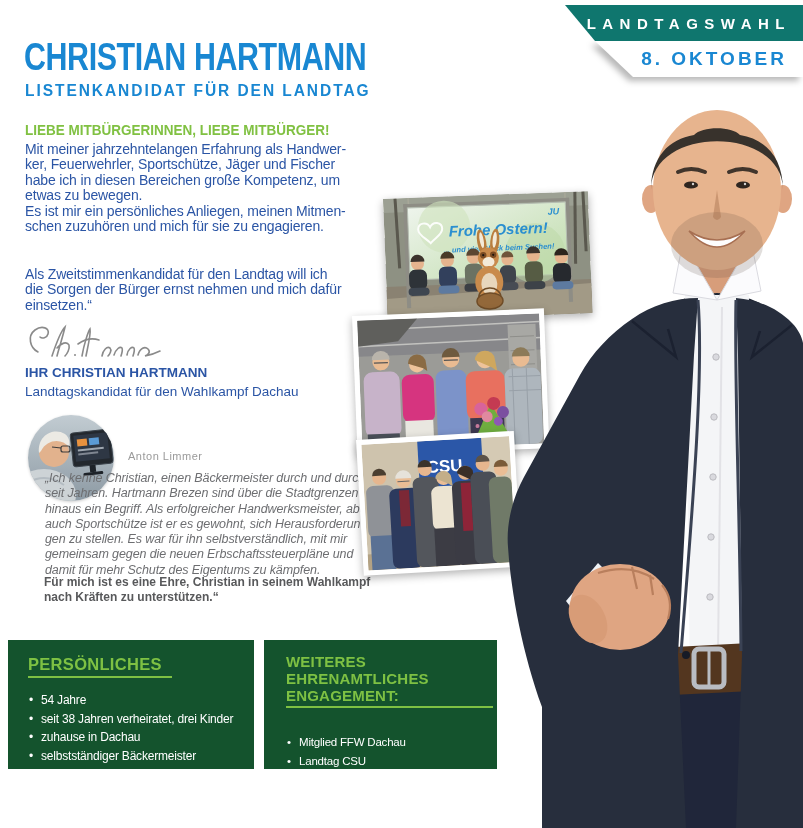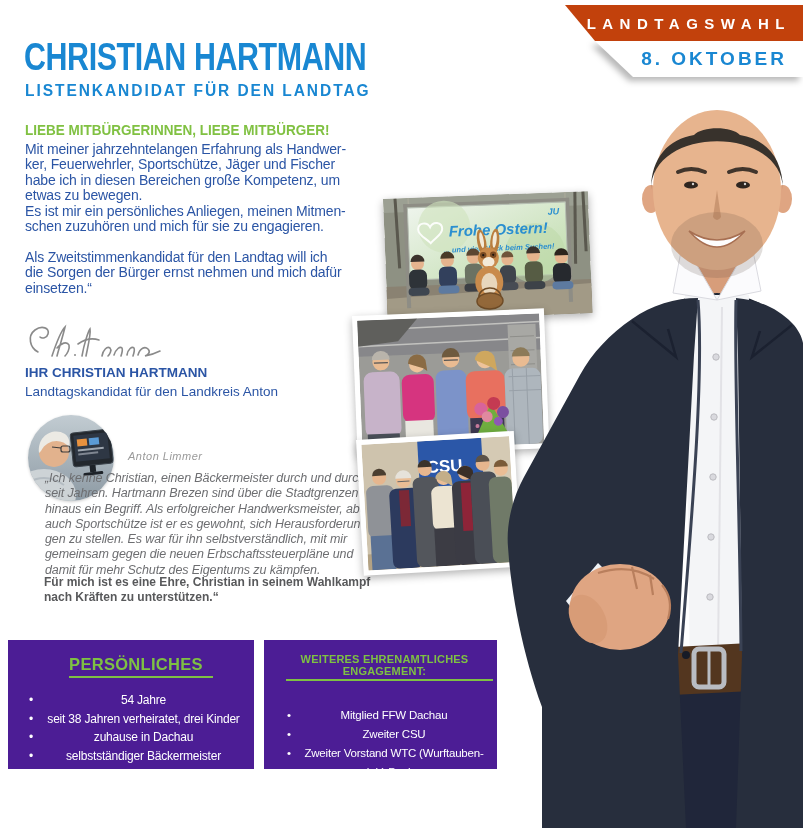--- a/index.html
+++ b/index.html
@@ -2,65 +2,65 @@
 <html><head>
 <meta charset="utf-8">
 <style>
   * { margin:0; padding:0; box-sizing:border-box; }
   html,body { width:803px; height:828px; }
   body { font-family:"Liberation Sans", sans-serif; background:#fff; position:relative; overflow:hidden; }
   .page { position:absolute; inset:0; background:#fff; }
 
   
   .ribbon { position:absolute; height:36px; width:247px; display:flex; align-items:center; justify-content:flex-end; }
-  .ribbon-green { left:556px; top:5px; background:#c2410c; clip-path:polygon(9px 0,100% 0,100% 100%,39px 100%); z-index:9; }
+  .ribbon-green { left:556px; top:5px; background:#0f766e; clip-path:polygon(9px 0,100% 0,100% 100%,39px 100%); z-index:9; }
   .ribbon-green span { color:#fff; font-weight:bold; font-size:15px; letter-spacing:6.5px; padding-right:12px; }
   .shadow-wrap { position:absolute; left:556px; top:41px; width:247px; height:52px; filter:drop-shadow(-4px 4px 3px rgba(0,0,0,.28)); z-index:8; }
   .ribbon-white { left:0; top:0; background:#fff; clip-path:polygon(39px 0,100% 0,100% 100%,77px 100%); }
   .ribbon-white span { color:#1987d2; font-weight:bold; font-size:19px; letter-spacing:3px; padding-right:16px; }
 
   
   .title { position:absolute; left:24px; top:36px; color:#1987d2; font-size:38px; font-weight:bold; letter-spacing:-.5px; transform:scaleX(.8); transform-origin:left top; white-space:nowrap; z-index:3; }
   .subtitle { position:absolute; left:25px; top:82px; color:#1987d2; font-size:16px; font-weight:bold; letter-spacing:2px; transform:scaleX(.97); transform-origin:left top; white-space:nowrap; z-index:3; }
 
   
   .salutation { position:absolute; left:25px; top:121px; color:#80c142; font-size:15px; font-weight:bold; transform:scaleX(.9); transform-origin:left top; white-space:nowrap; z-index:3; }
   .bodytext { position:absolute; left:25px; width:358px; color:#2b55a5; font-size:14px; line-height:15.4px; letter-spacing:-.15px; white-space:pre-line; z-index:3; }
   .para1 { top:142px; }
-  .para2 { top:250px; }
+  .para2 { top:267px; }
 
   
   .signature { position:absolute; left:22px; top:322px; z-index:3; }
   .sig-name { position:absolute; left:25px; top:365px; color:#2b55a5; font-size:13.5px; font-weight:bold; z-index:3; }
   .sig-role { position:absolute; left:25px; top:384px; color:#2b55a5; font-size:13.5px; z-index:3; }
 
   
   .avatar { position:absolute; left:28px; top:415px; width:86px; height:86px; border-radius:50%; overflow:hidden; z-index:3; box-shadow:0 1px 3px rgba(0,0,0,.2); }
   .avatar svg { display:block; }
-  .avatar-caption { position:absolute; left:128px; top:450px; color:#9a9a9a; font-size:11px; letter-spacing:.5px; z-index:3;font-style:italic; }
+  .avatar-caption { position:absolute; left:128px; top:450px; color:#9a9a9a; font-size:11px; letter-spacing:.5px; z-index:3; }
   .quote { position:absolute; left:45px; top:471px; width:335px; color:#6d6e71; font-size:12.5px; font-style:italic; line-height:15.3px; letter-spacing:-.1px; white-space:pre-line; z-index:3; }
   .quote-bold { position:absolute; left:44px; top:575px; width:340px; color:#58595b; font-size:12px; font-weight:bold; line-height:15.3px; white-space:pre-line; z-index:3; }
 
   
   .photo { position:absolute; box-shadow:0 3px 8px rgba(0,0,0,.3); }
   .photo svg { display:block; }
   .photo-easter { left:383px; top:199px; width:205px; height:122px; transform:rotate(-2.2deg); transform-origin:top left; z-index:2; }
   .photo-bakery { left:352px; top:316px; width:192px; height:140px; background:#fff; padding:5px; transform:rotate(-2.3deg); transform-origin:top left; z-index:3; }
   .photo-csu { left:356px; top:440px; width:158px; height:136px; background:#fff; padding:5px; transform:rotate(-3.3deg); transform-origin:top left; z-index:4; }
 
   
   .portrait { position:absolute; left:480px; top:95px; width:323px; height:733px; z-index:5; }
 
   
-  .infobox { position:absolute; top:640px; height:129px; background:#4c1d95; color:#fff; z-index:6;text-align:center; }
+  .infobox { position:absolute; top:640px; height:129px; background:#14532d; color:#fff; z-index:6; }
   .box-personal { left:8px; width:246px; }
   .box-engagement { left:264px; width:233px; }
   .box-heading { display:inline-block; color:#7ec143; font-weight:bold; border-bottom:2.5px solid #7ec143; padding-bottom:2px; padding-right:10px; }
   .box-personal .box-heading { margin:15px 0 0 20px; font-size:16.5px; letter-spacing:.3px; }
-  .box-engagement .box-heading { margin:13px 4px 0 22px; font-size:11px; letter-spacing:.2px; }
+  .box-engagement .box-heading { margin:13px 4px 0 22px; font-size:15px; letter-spacing:.2px; }
   .infobox ul { list-style:none; margin:13px 8px 0 20px; }
   .box-engagement ul { margin-top:25px; margin-left:22px; }
   .infobox li { position:relative; padding-left:13px; font-size:12px; line-height:18.5px; letter-spacing:-.2px; white-space:pre-line; }
   .box-engagement li { line-height:19px; font-size:11.5px; }
   .infobox li::before { content:"•"; position:absolute; left:1px; top:0; }
 </style>
 </head>
 <body>
 
 <div class="page">
@@ -95,21 +95,21 @@
       <circle cx="53" cy="33" r="1" fill="#8a8a8a" stroke="none"></circle>
       <path d="M60,34 C62,22 66,10 68,7 C69,12 66,24 64,34"></path>
       <path d="M56,22 C63,17 71,16 77,18"></path>
       <path d="M80,34 C81,28 85,24 88,26 C90,28 88,32 86,34"></path>
       <path d="M92,33 C94,27 98,24 100,26 C101,28 100,31 99,34"></path>
       <path d="M105,33 C106,27 110,24 112,26 C113,28 112,31 111,34"></path>
       <path d="M116,33 C118,26 123,24 126,27 C129,30 126,33 123,34 C128,33 134,31 138,29"></path>
     </g>
   </svg>
   <div class="sig-name">IHR CHRISTIAN HARTMANN</div>
-  <div class="sig-role">Landtagskandidat für den Landkreis Anton</div>
+  <div class="sig-role">Landtagskandidat für den Wahlkampf Dachau</div>
 
   <div class="avatar">
     <svg width="86" height="86" viewBox="0 0 86 86">
       <defs>
         <linearGradient id="avbg" x1="0" y1="0" x2="0" y2="1">
           <stop offset="0" stop-color="#c2ccd2"></stop>
             <stop offset="1" stop-color="#8d9aa4"></stop>
         </linearGradient>
       </defs>
       <rect width="86" height="86" fill="url(#avbg)"></rect>
@@ -423,19 +423,19 @@
       <li>selbstständiger Bäckermeister</li>
       <li>Stadtrat und stellvertretender Ortsvor-
 sitzender in Dachau</li>
     </ul>
   </section>
 
   <section class="infobox box-engagement">
     <h3 class="box-heading">WEITERES EHRENAMTLICHES ENGAGEMENT:</h3>
     <ul>
       <li>Mitglied FFW Dachau</li>
-      <li>Zweiter CSU</li>
+      <li>Landtag CSU</li>
       <li>Zweiter Vorstand WTC (Wurftauben-
 club) Dachau</li>
     </ul>
   </section>
 
 </div>
 
 </body></html>

